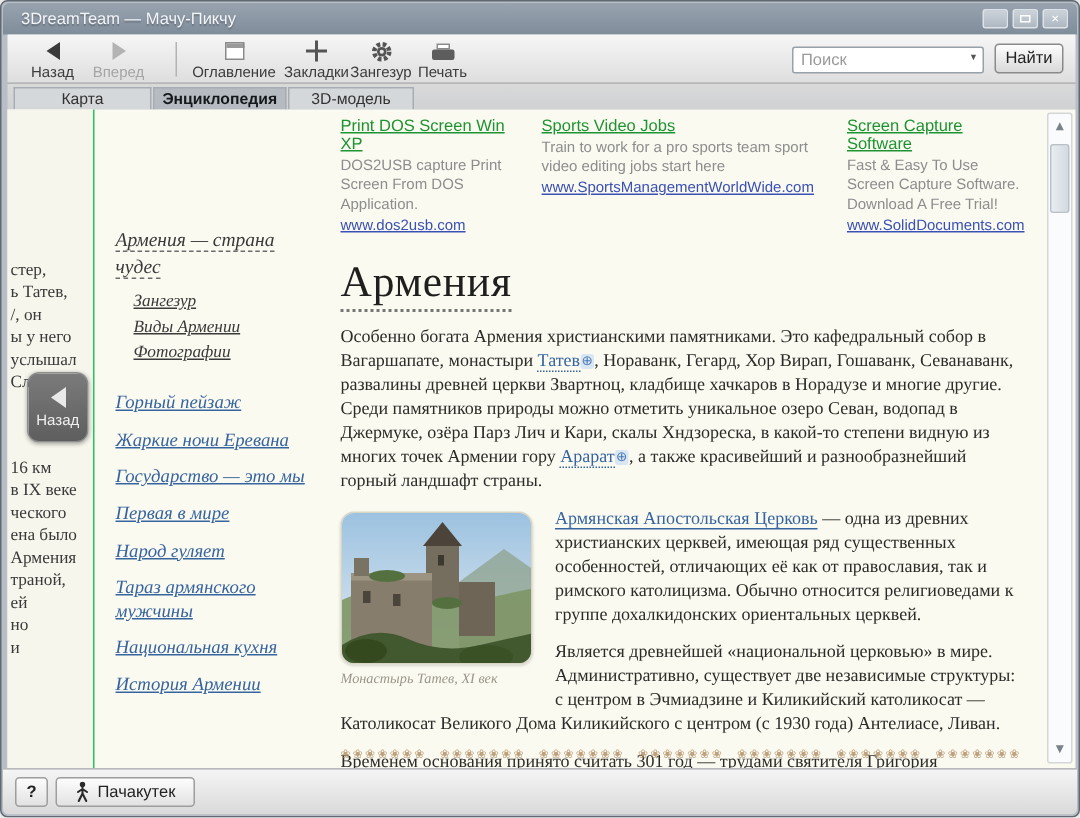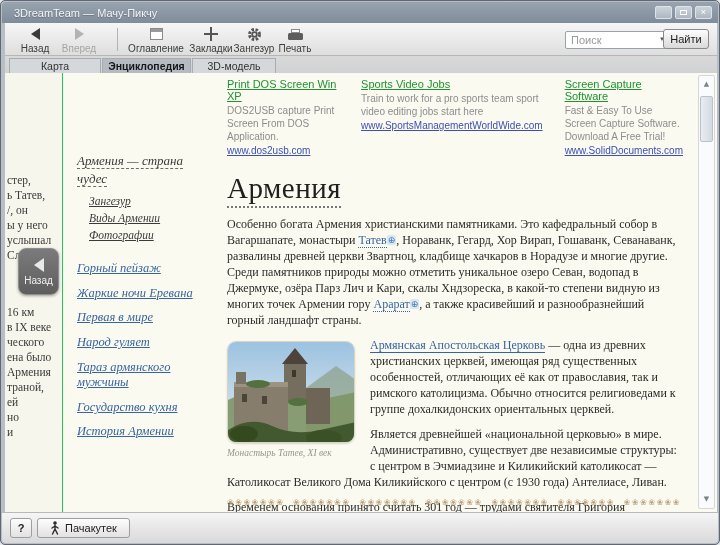--- a/index.html
+++ b/index.html
@@ -37,21 +37,21 @@
   .tri-left{width:0;height:0;border-top:6px solid transparent;border-bottom:6px solid transparent;border-right:9px solid #3a3a3a;}
   .tri-right{width:0;height:0;border-top:6px solid transparent;border-bottom:6px solid transparent;border-left:9px solid #b3b3b3;}
   .tb-sep{position:absolute;left:112px;top:5px;width:1px;height:23px;background:#b3b3b3;}
   .ic-toc{width:13px;height:12px;border:1px solid #8a8a8a;background:
     linear-gradient(#9a9a9a,#9a9a9a) 0 0/13px 3px no-repeat,#fff;}
   .ic-plus{position:relative;width:14px;height:14px;}
   .ic-plus::before{content:"";position:absolute;left:0;top:6px;width:14px;height:1.6px;background:#555;}
   .ic-plus::after{content:"";position:absolute;left:6px;top:0;width:1.6px;height:14px;background:#555;}
   .ic-print .body{display:block;width:15px;height:7px;background:#5d5d5d;border-radius:1.5px;}
   .ic-print .paper{display:block;width:9px;height:4px;background:#fff;border:1px solid #8a8a8a;margin:0 auto;}
-  .search-wrap{position:absolute;right:48px;top:7px;width:104px;height:18px;margin-left:38px;}
+  .search-wrap{position:absolute;right:61px;top:7px;width:128px;height:18px;margin-left:38px;}
   .search-input{
     width:100%;height:100%;border:1px solid #98a0a8;border-radius:2px;
     font-size:11px;padding:0 16px 0 5px;color:#333;background:#fff;
   }
   .search-input::placeholder{color:#9a9a9a;}
   .search-arrow{position:absolute;right:4px;top:6px;font-size:6px;color:#555;pointer-events:none;}
   .find-btn{
     position:absolute;right:8px;top:6px;width:46px;height:20px;
     background:linear-gradient(#fdfdfd,#d9d9d9);
     border:1px solid #8a8a8a;border-radius:3px;font-size:11px;color:#222;cursor:pointer;
@@ -268,24 +268,25 @@
 
     <div class="sidebar">
       <div><span class="sb-current">Армения — страна чудес</span></div>
       <div class="sb-subs">
         <div class="sb-sub">Зангезур</div>
         <div class="sb-sub">Виды Армении</div>
         <div class="sb-sub">Фотографии</div>
       </div>
       <div class="sb-link">Горный пейзаж</div>
       <div class="sb-link">Жаркие ночи Еревана</div>
+      <div class="sb-link">Государство — это мы</div>
       <div class="sb-link">Первая в мире</div>
       <div class="sb-link">Народ гуляет</div>
       <div class="sb-link">Тараз армянского мужчины</div>
-      <div class="sb-link">Государство кухня</div>
+      <div class="sb-link">Национальная кухня</div>
       <div class="sb-link">История Армении</div>
     </div>
 
     <div class="content">
 
       <div class="ads">
         <div class="ad">
           <div class="ad-title">Print DOS Screen Win XP</div>
           <div class="ad-body">DOS2USB capture Print Screen From DOS Application.</div>
           <div class="ad-url">www.dos2usb.com</div>

